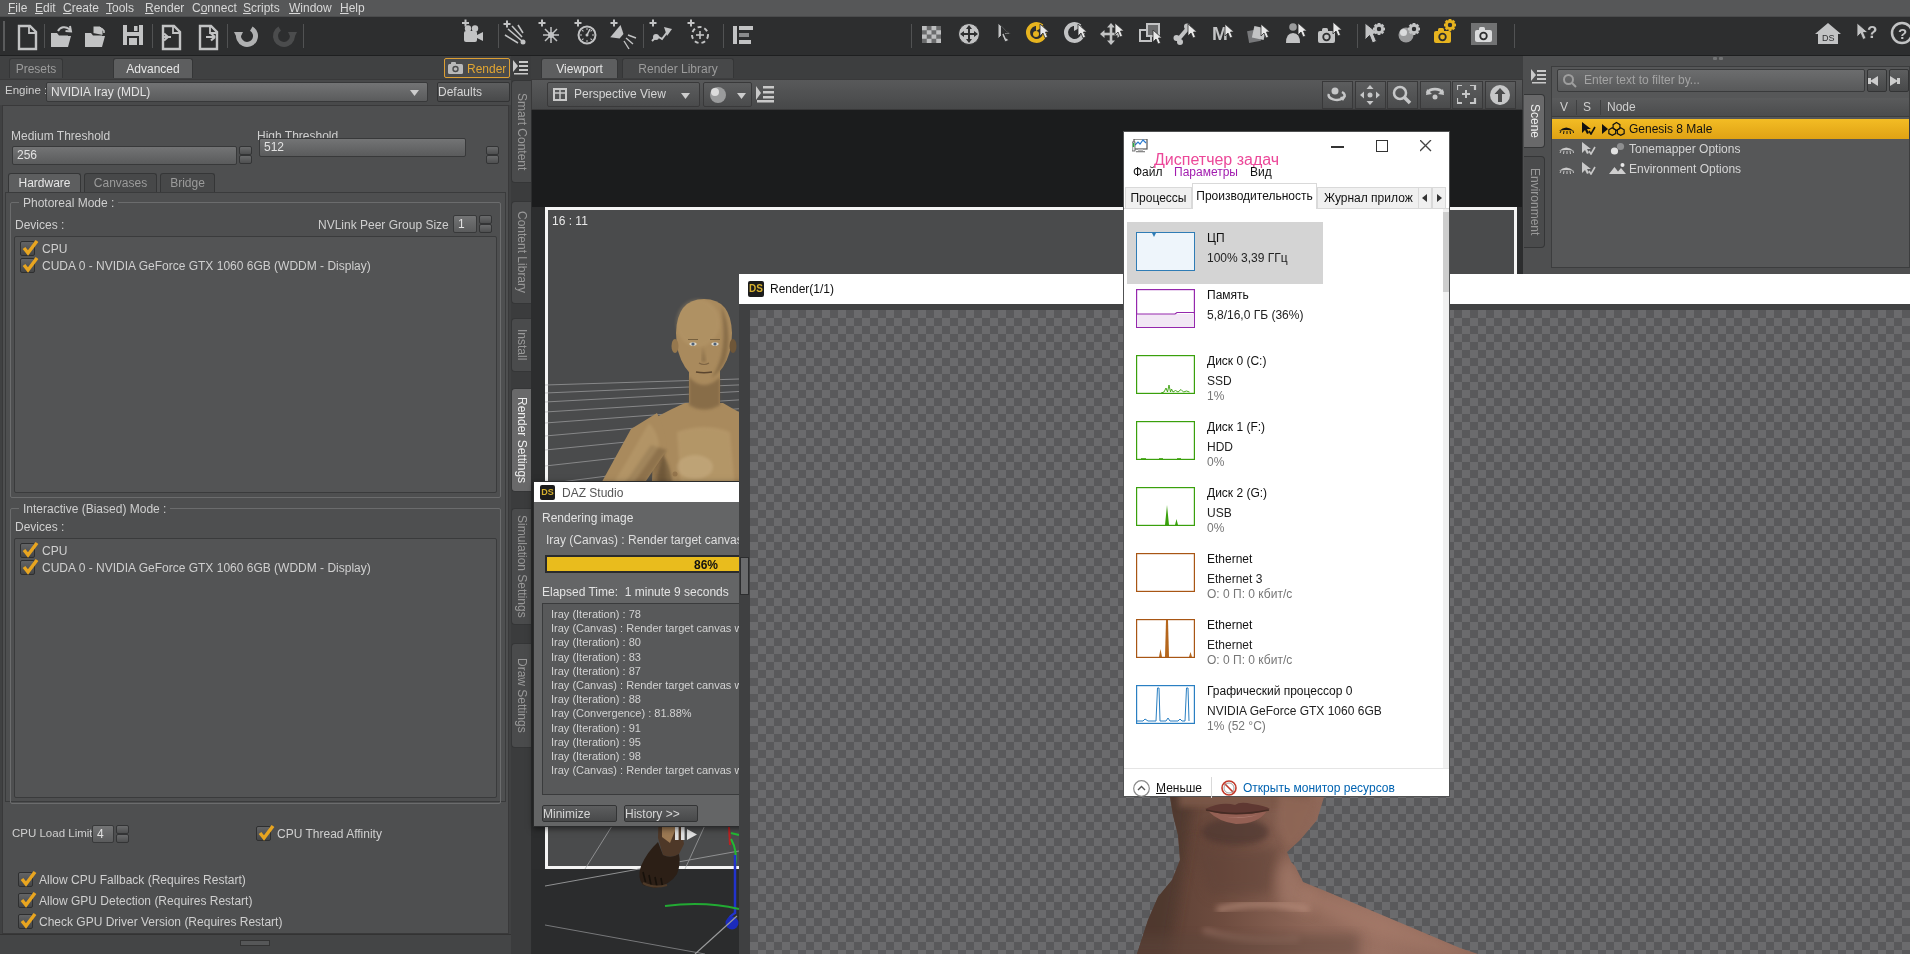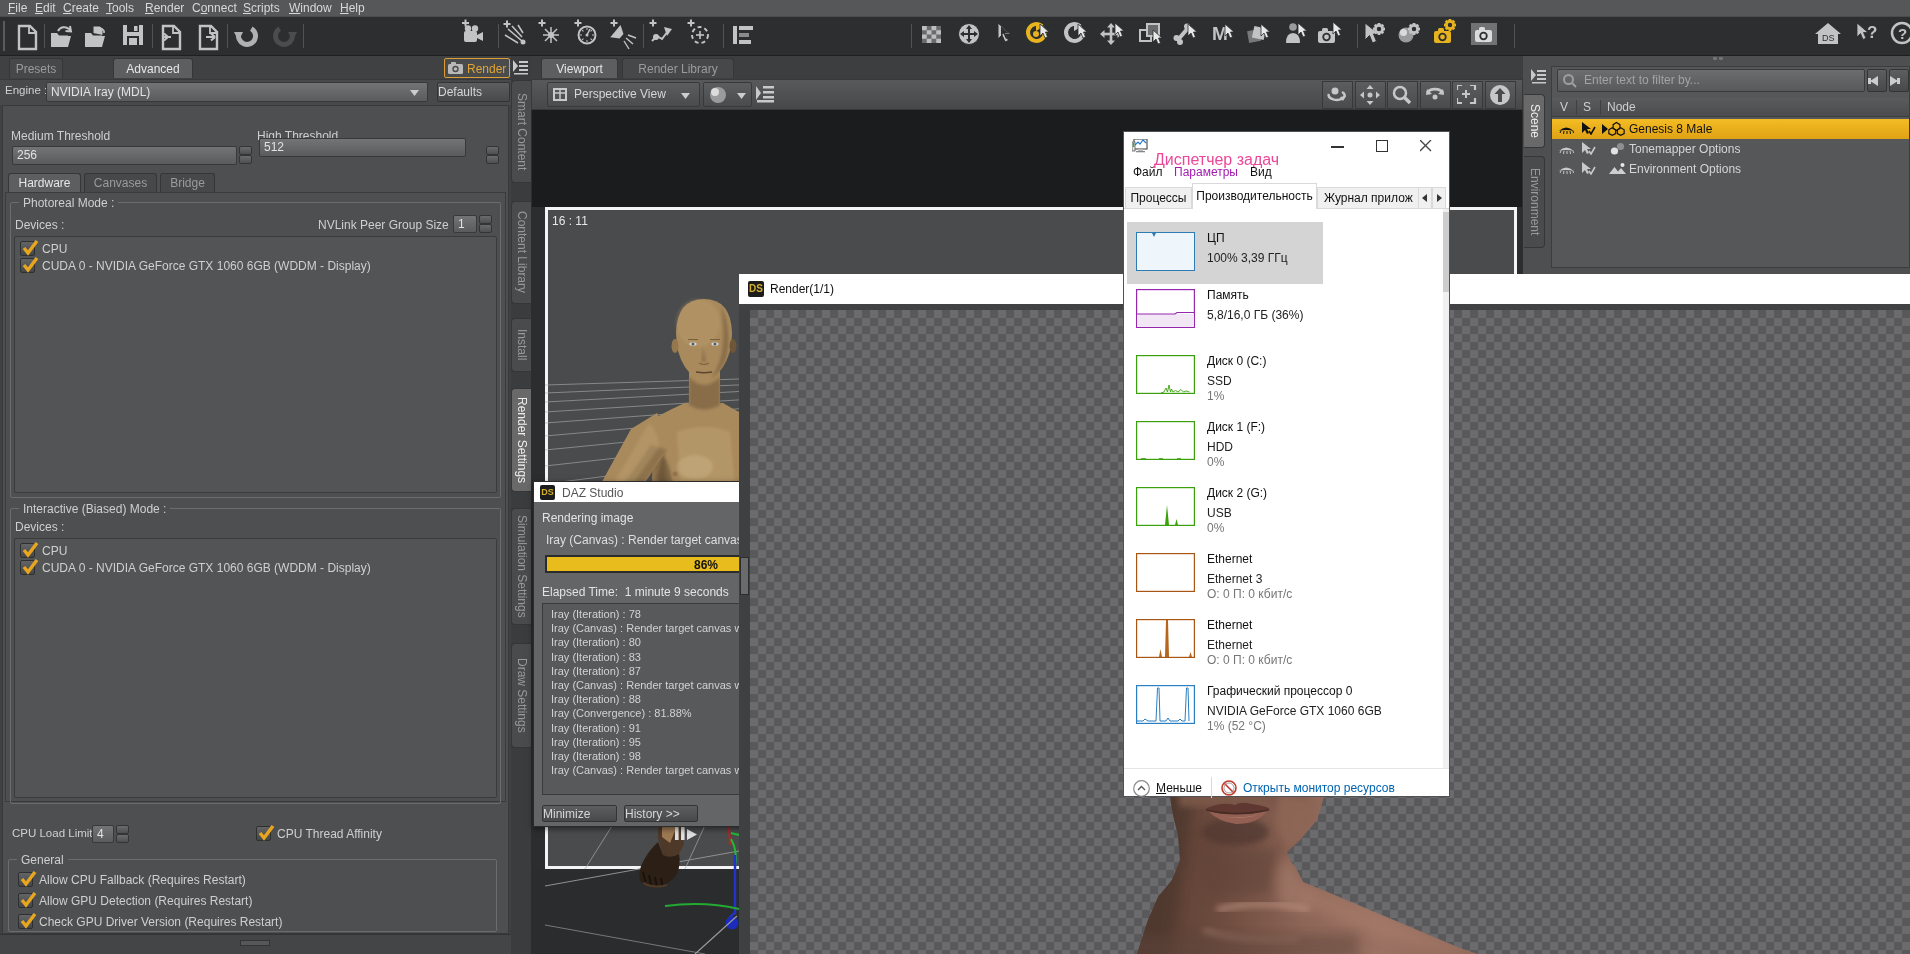--- a/index.html
+++ b/index.html
@@ -460,23 +460,20 @@
         <div class="up"></div>
         <div class="dn"></div>
       </div>
     <div class="chk" style="left:256px;top:770px;">
         <svg width="20" height="18" viewBox="0 0 20 18">
           <path d="M3,8 L7,13 L16,1" fill="none" stroke="#e8a520" stroke-width="3.4"></path>
         </svg>
       </div>
     <div class="dlabel" style="left:277px;top:771px;">CPU Thread Affinity</div>
 
-    <div class="gbox" style="left:8px;top:803px;width:489px;height:73px;">
-      <div class="glabel">General</div>
-    </div>
     <div class="chk" style="left:18px;top:816px;">
         <svg width="20" height="18" viewBox="0 0 20 18">
           <path d="M3,8 L7,13 L16,1" fill="none" stroke="#e8a520" stroke-width="3.4"></path>
         </svg>
       </div>
     <div class="dlabel" style="left:39px;top:817px;">Allow CPU Fallback (Requires Restart)</div>
     <div class="chk" style="left:18px;top:837px;">
         <svg width="20" height="18" viewBox="0 0 20 18">
           <path d="M3,8 L7,13 L16,1" fill="none" stroke="#e8a520" stroke-width="3.4"></path>
         </svg>

